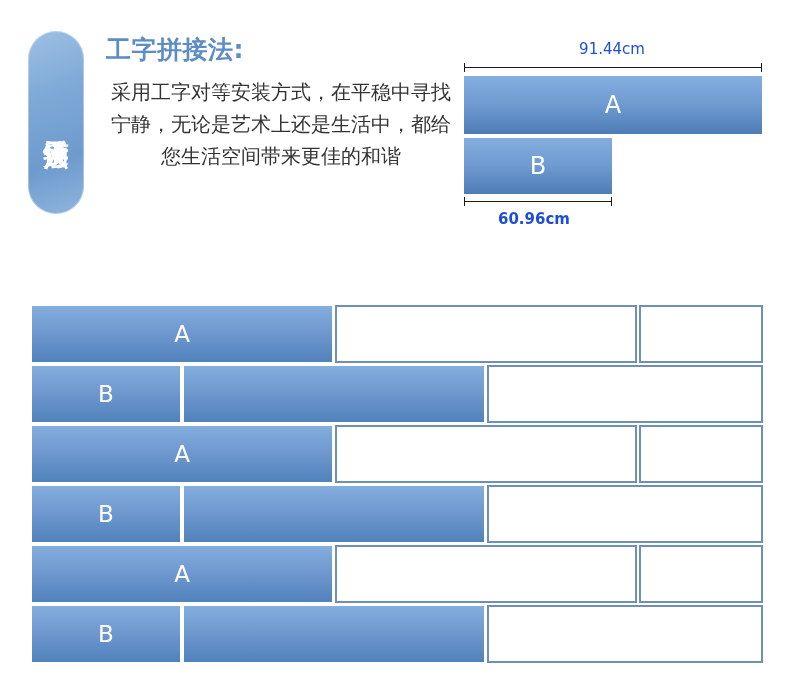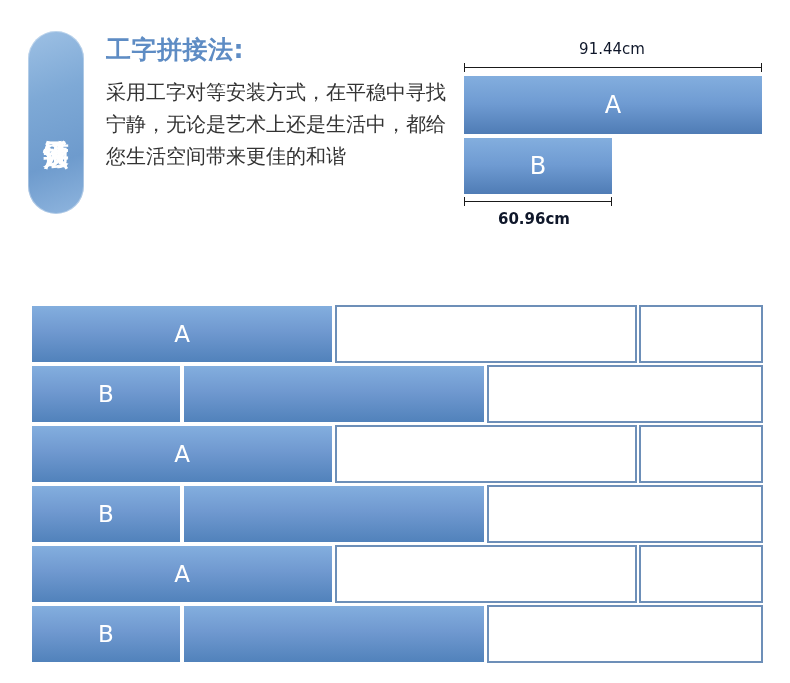--- a/index.html
+++ b/index.html
@@ -63,34 +63,35 @@
     letter-spacing: 0.5px;
     margin: 0 0 12px 0;
     line-height: 1.1;
   }
   #pattern-description {
     color: #333333;
     font-size: 20px;
     line-height: 1.62;
     margin: 0;
     letter-spacing: 0px;
+    text-align: center;
   }
 
   
   #dimension-diagram {
     position: absolute;
     left: 462px;
     top: 40px;
     width: 305px;
     height: 195px;
   }
   .dim-label {
     position: absolute;
     font-size: 15px;
-    color: #0f172a;
+    color: #1d4ed8;
     white-space: nowrap;
   }
   #dim-label-a {
     left: 0;
     top: 0;
     width: 300px;
     text-align: center;
   }
   #dim-line-a {
     position: absolute;

